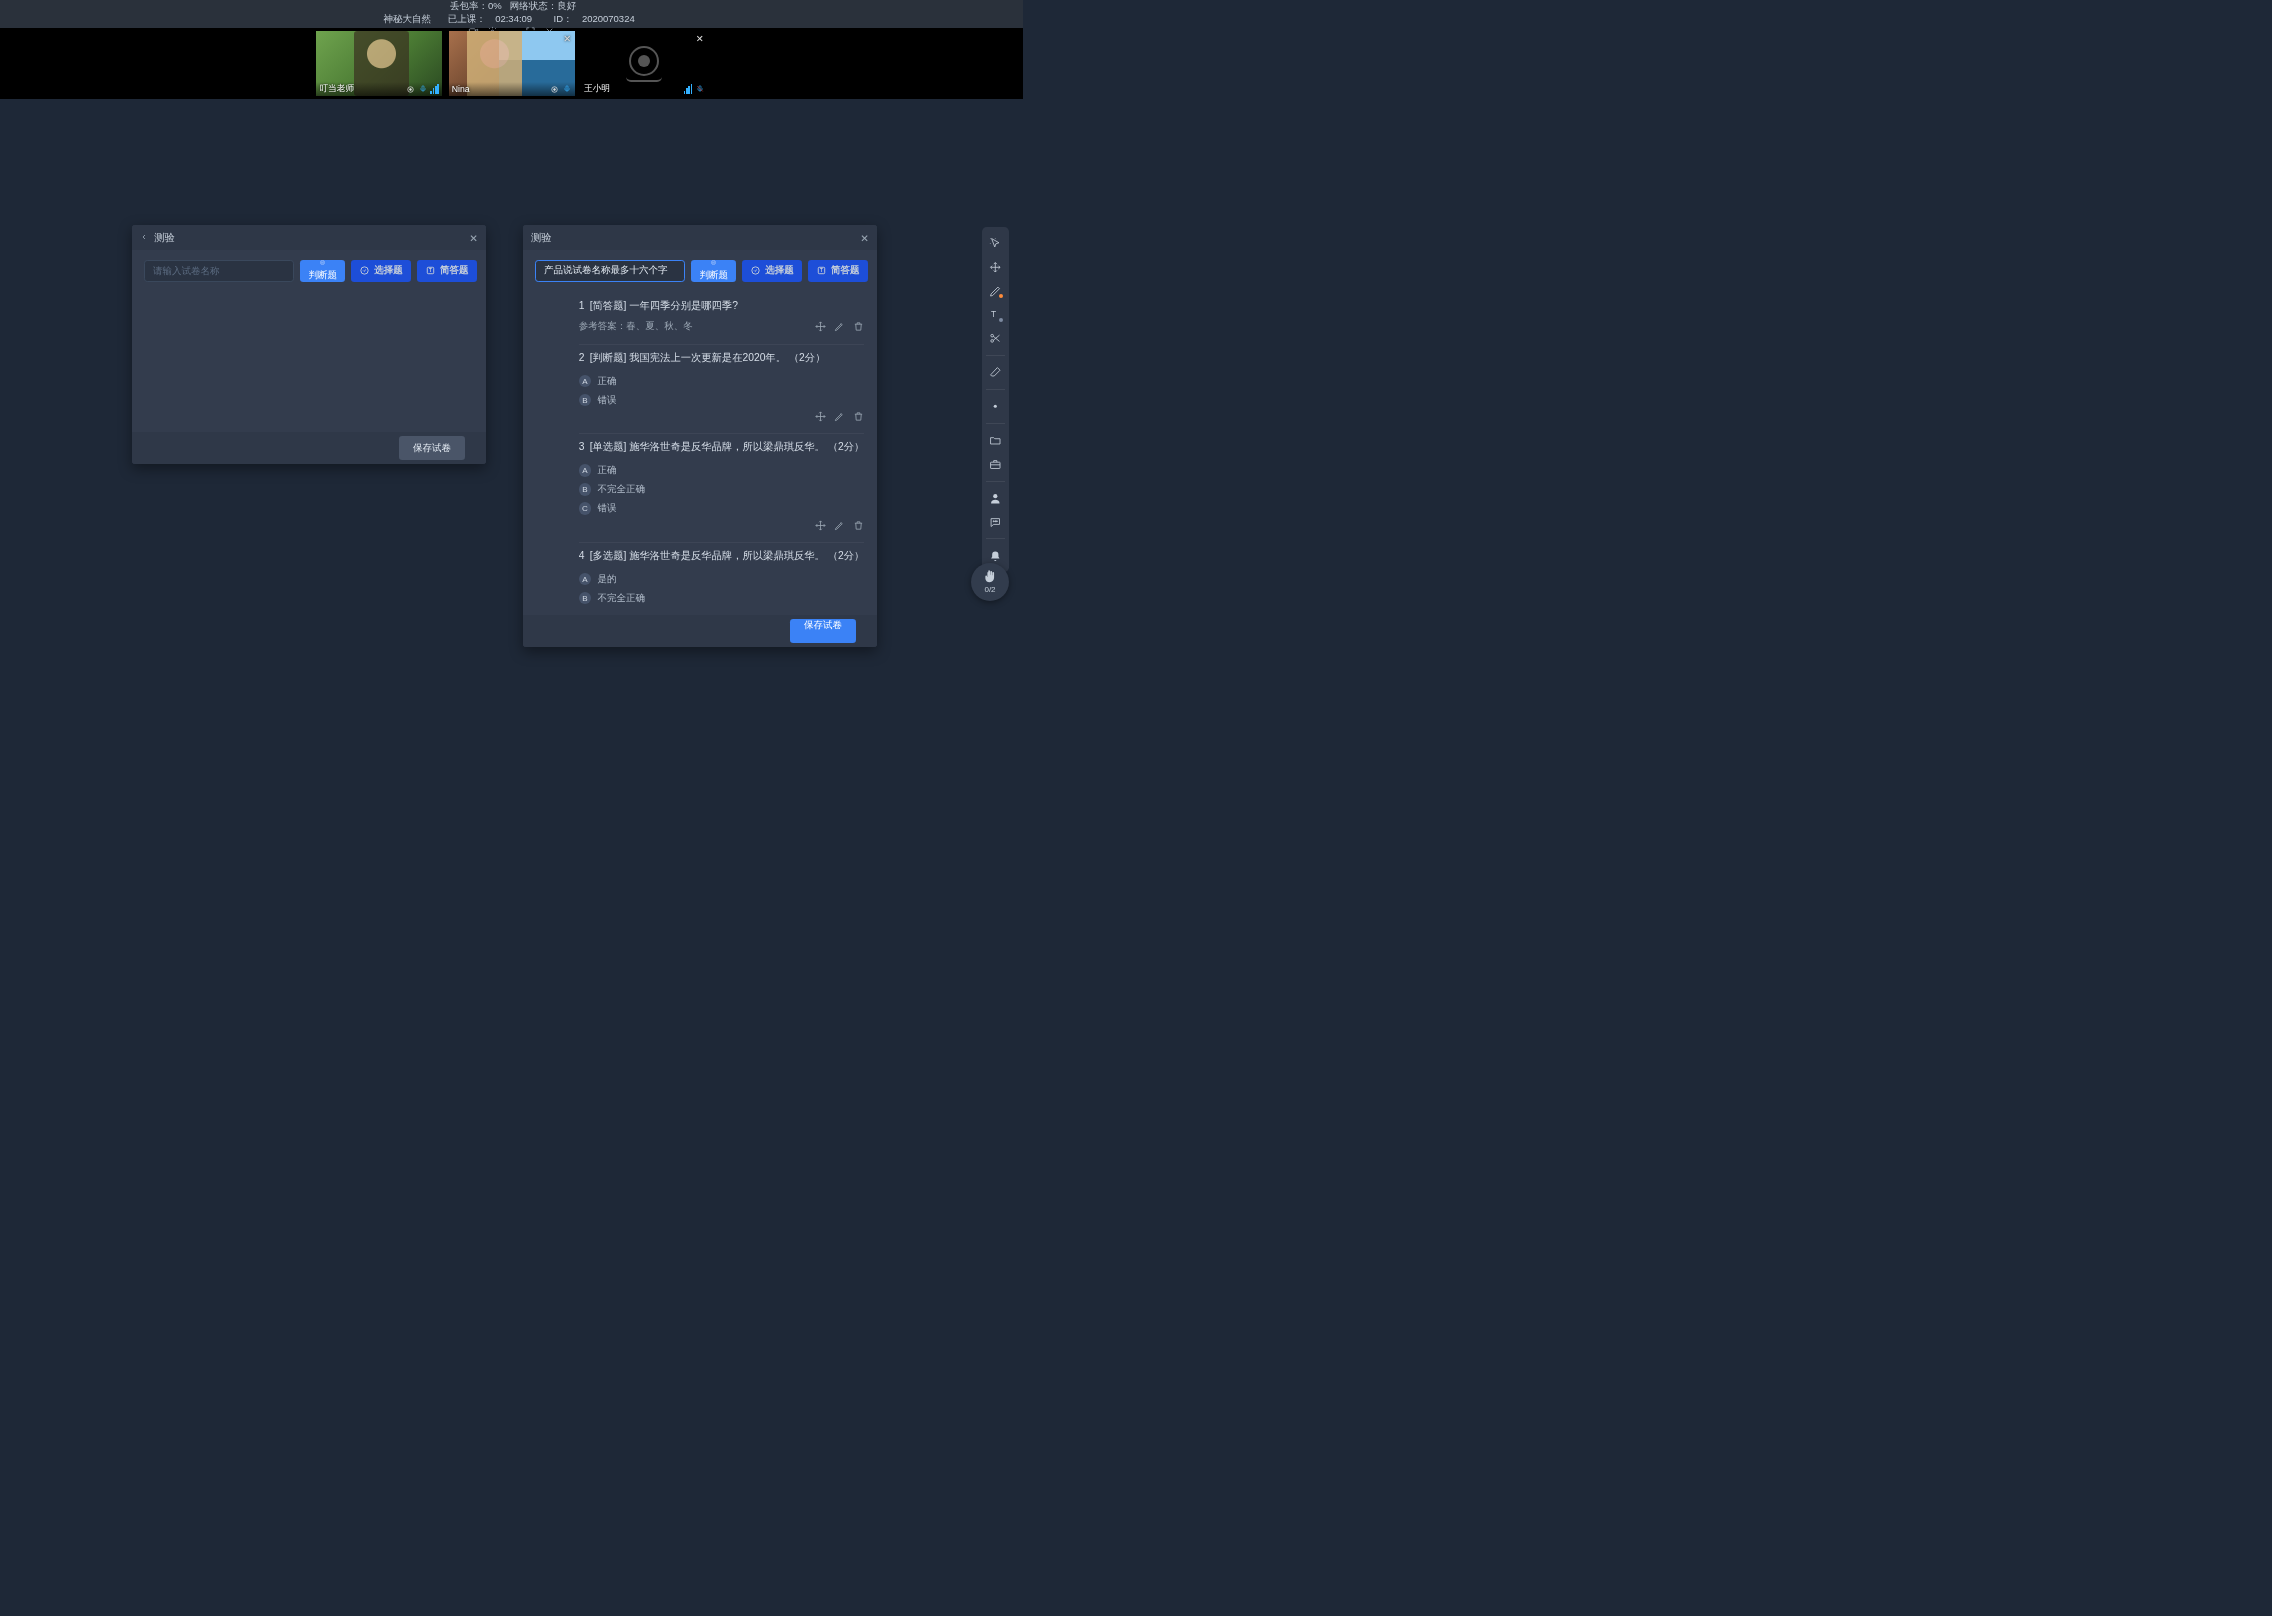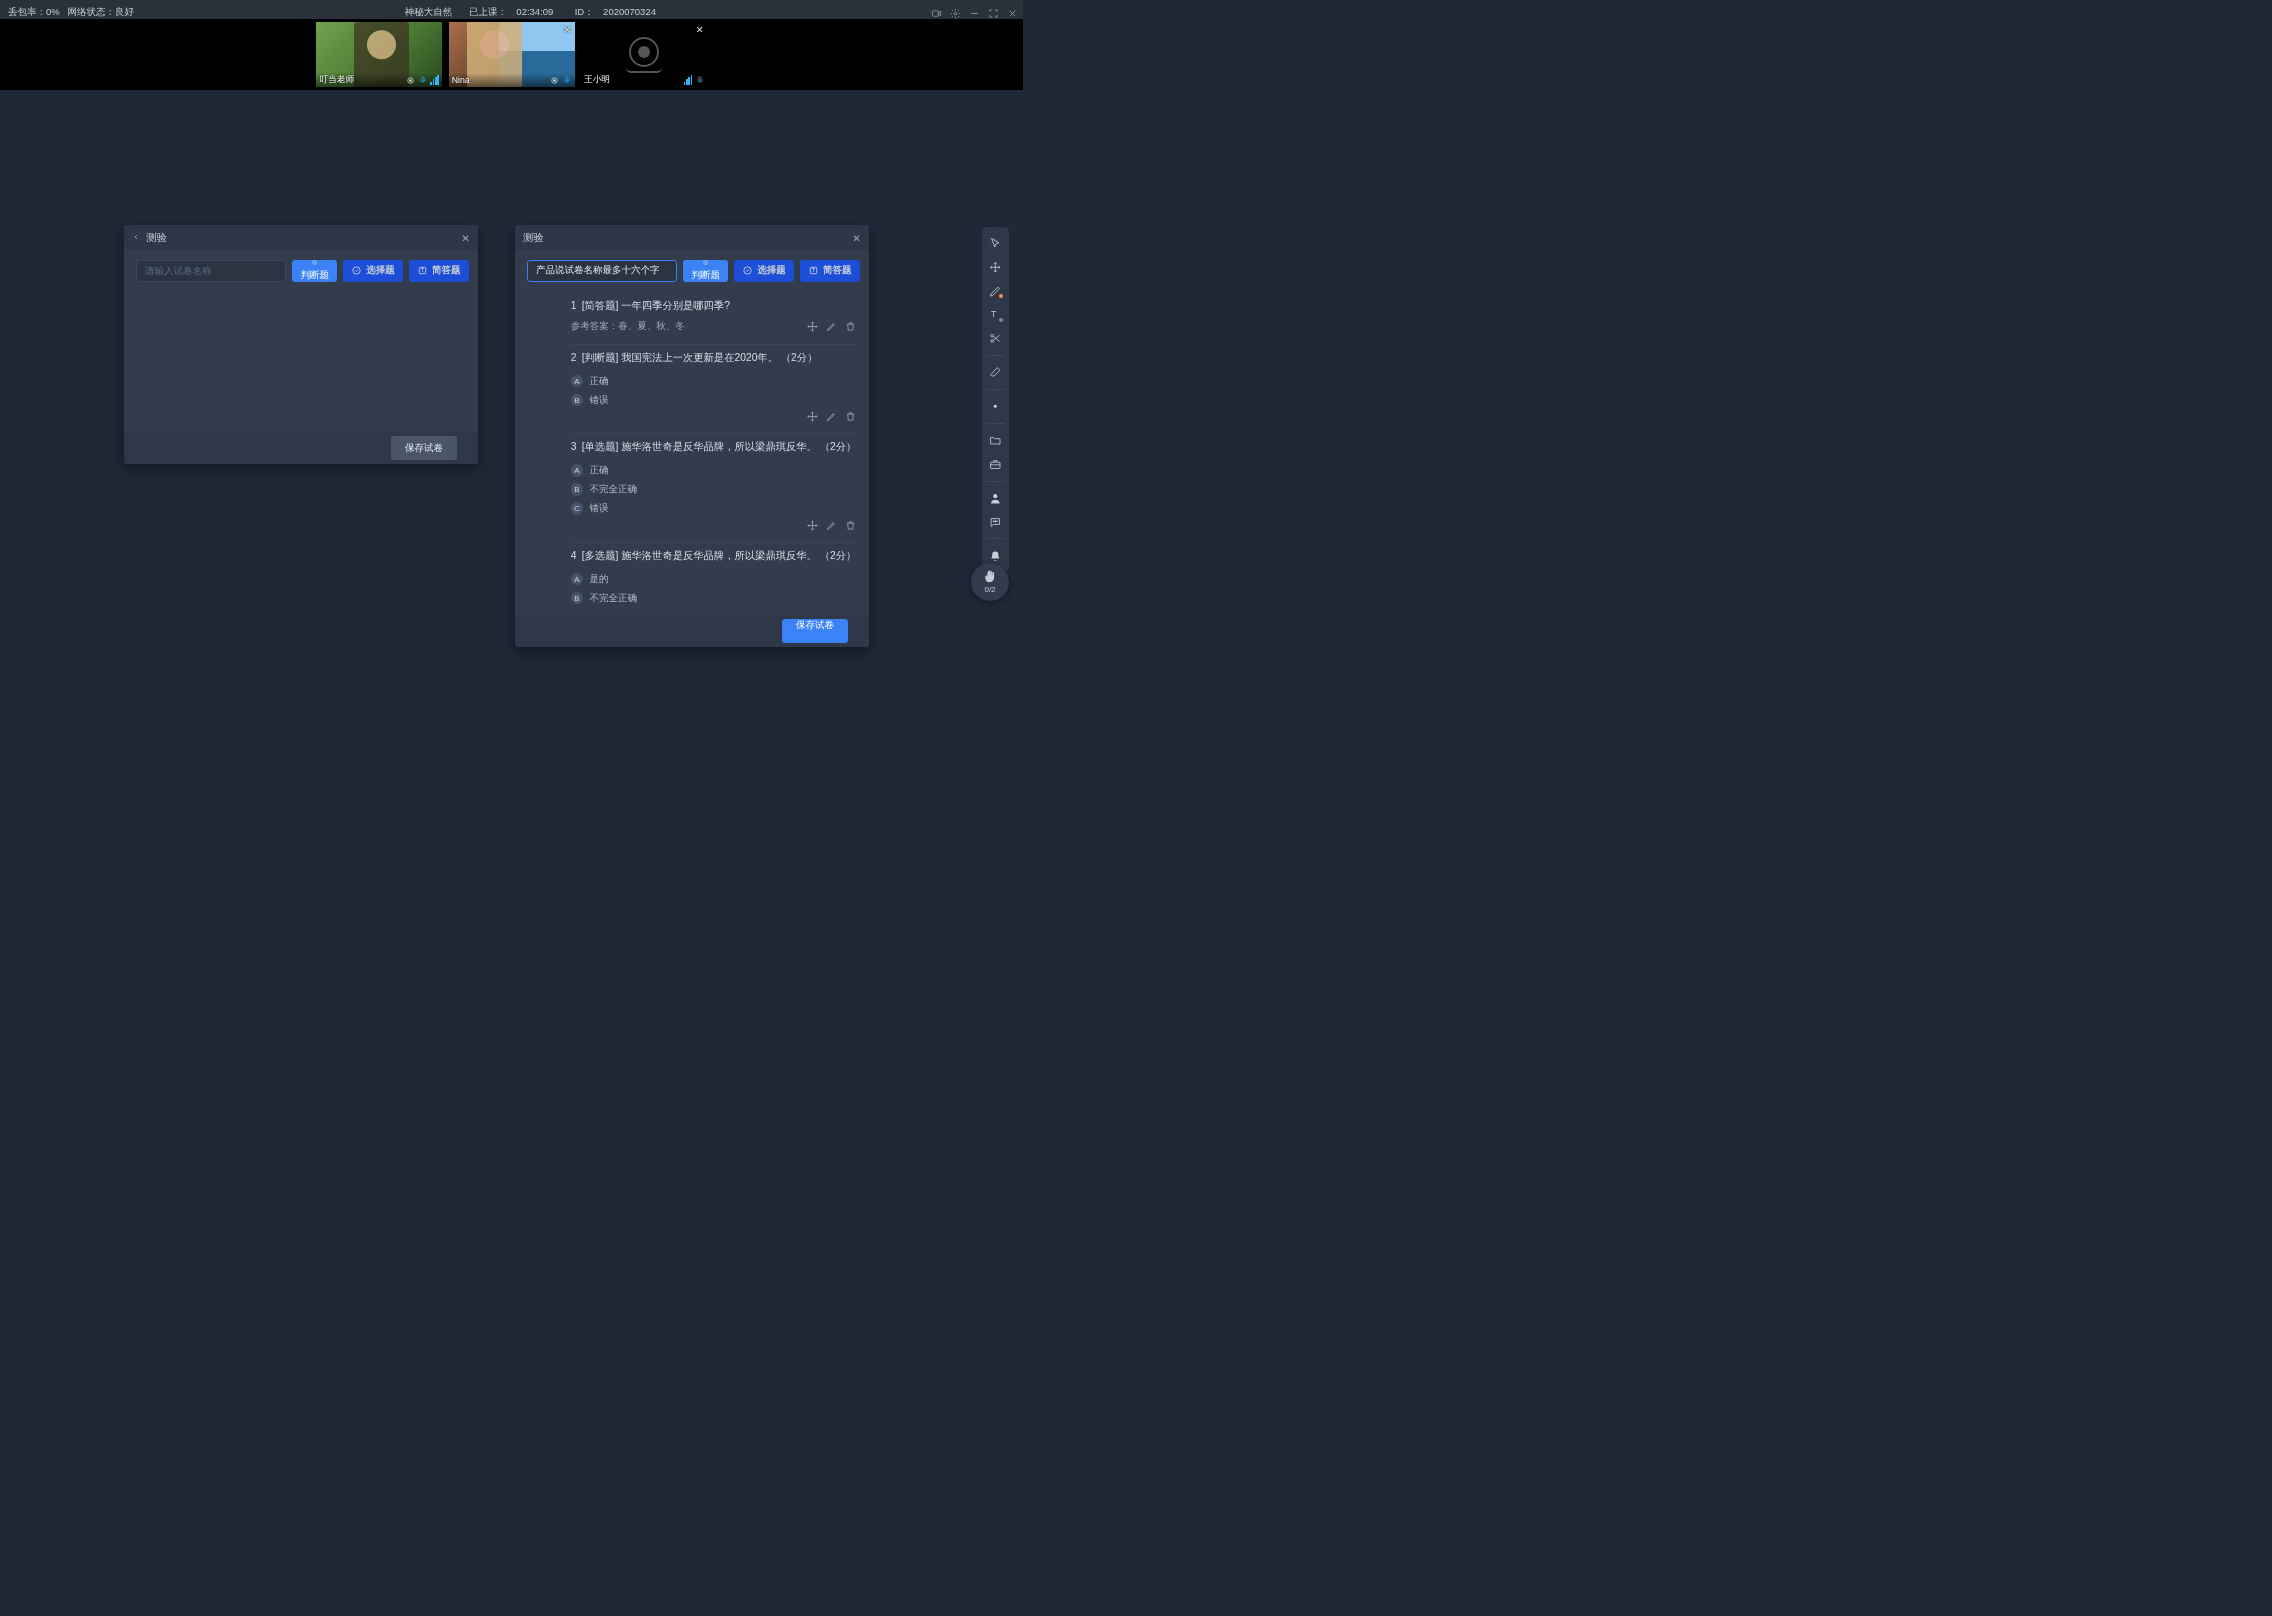--- a/index.html
+++ b/index.html
@@ -1,20 +1,20 @@
 <!DOCTYPE html>
 <html style="font-size:12.6px"><head>
 <meta charset="utf-8">
 <style>
   * { box-sizing: border-box; margin: 0; padding: 0; font-family: "Helvetica Neue", Arial, "PingFang SC", "Microsoft YaHei", sans-serif; }
   html, body { width: 100%; height: 100%; background: #1e2837; color: #c5ced9; overflow: hidden; }
   body { width: 1023px; height: 732px; position: relative; }
 
   
-  .topbar { display:flex; align-items:flex-end; height:19px; background:#2a313b; font-size:9.5px; color:#c5ced9; padding:0 4.7px; }
+  .topbar { display:flex; align-items:center; height:28px; background:#2a313b; font-size:9.5px; color:#c5ced9; padding:0 4.7px;flex-direction:column; }
   .topbar .left { flex:0 0 auto; display:flex; gap:8px; padding-left:3.2px; }
   .topbar .center { flex:1; text-align:center; white-space:nowrap; }
   .topbar .center span { margin: 0 4.7px; }
   .topbar .right { flex:0 0 auto; display:flex; gap:8px; align-items:center; color:#9aa6b3; }
   .icon { width:11px; height:11px; display:inline-block; }
   .icon svg { width:100%; height:100%; }
 
   
   .videostrip { height:71px; background:#000; display:flex; justify-content:center; gap:6.3px; padding:3.2px 0; }
   .vid { position:relative; width:126px; height:65px; background:#0b0b0b; overflow:hidden; }
@@ -34,21 +34,21 @@
   .mic-icon{width:8px;height:9.5px;}
   .mic-icon .mute{stroke:#d93a2e;}
   .vol-bars{display:flex;gap:0.8px;align-items:flex-end;height:9.5px;}
   .vol-bars span{display:block;width:1.6px;background:#33b1ff;}
   .vol-bars span:nth-child(1){height:3.2px}
   .vol-bars span:nth-child(2){height:5.5px}
   .vol-bars span:nth-child(3){height:8px}
   .vol-bars span:nth-child(4){height:9.5px}
 
   
-  .panel { position:absolute; background:#333c4d; border-radius:3.2px; box-shadow:0 4.7px 14px rgba(0,0,0,.4); display:flex; flex-direction:column; }
+  .panel { position:absolute; background:#333c4d; border-radius:3.2px; box-shadow:0 4.7px 14px rgba(0,0,0,.4); display:flex; flex-direction:column;margin-left:8px; }
   .panel .titlebar { height:25px; display:flex; align-items:center; padding:0 8px; background:#2e3747; border-radius:3.2px 3.2px 0 0; font-size:10.3px; color:#c5ced9;}
   .panel .titlebar .back { margin-right:6.3px; color:#9aa6b3; cursor:pointer;}
   .panel .titlebar .title { flex:1;}
   .panel .titlebar .close { cursor:pointer; color:#9aa6b3;}
 
   .panel.left-panel { left:124px; top:225px; width:354px; height:239px;}
   .panel.right-panel { left:515px; top:225px; width:354px; height:422px;}
 
   .panel .body { flex:1; padding:9.5px; overflow:hidden; display:flex; flex-direction:column;align-items:flex-end;}
 

